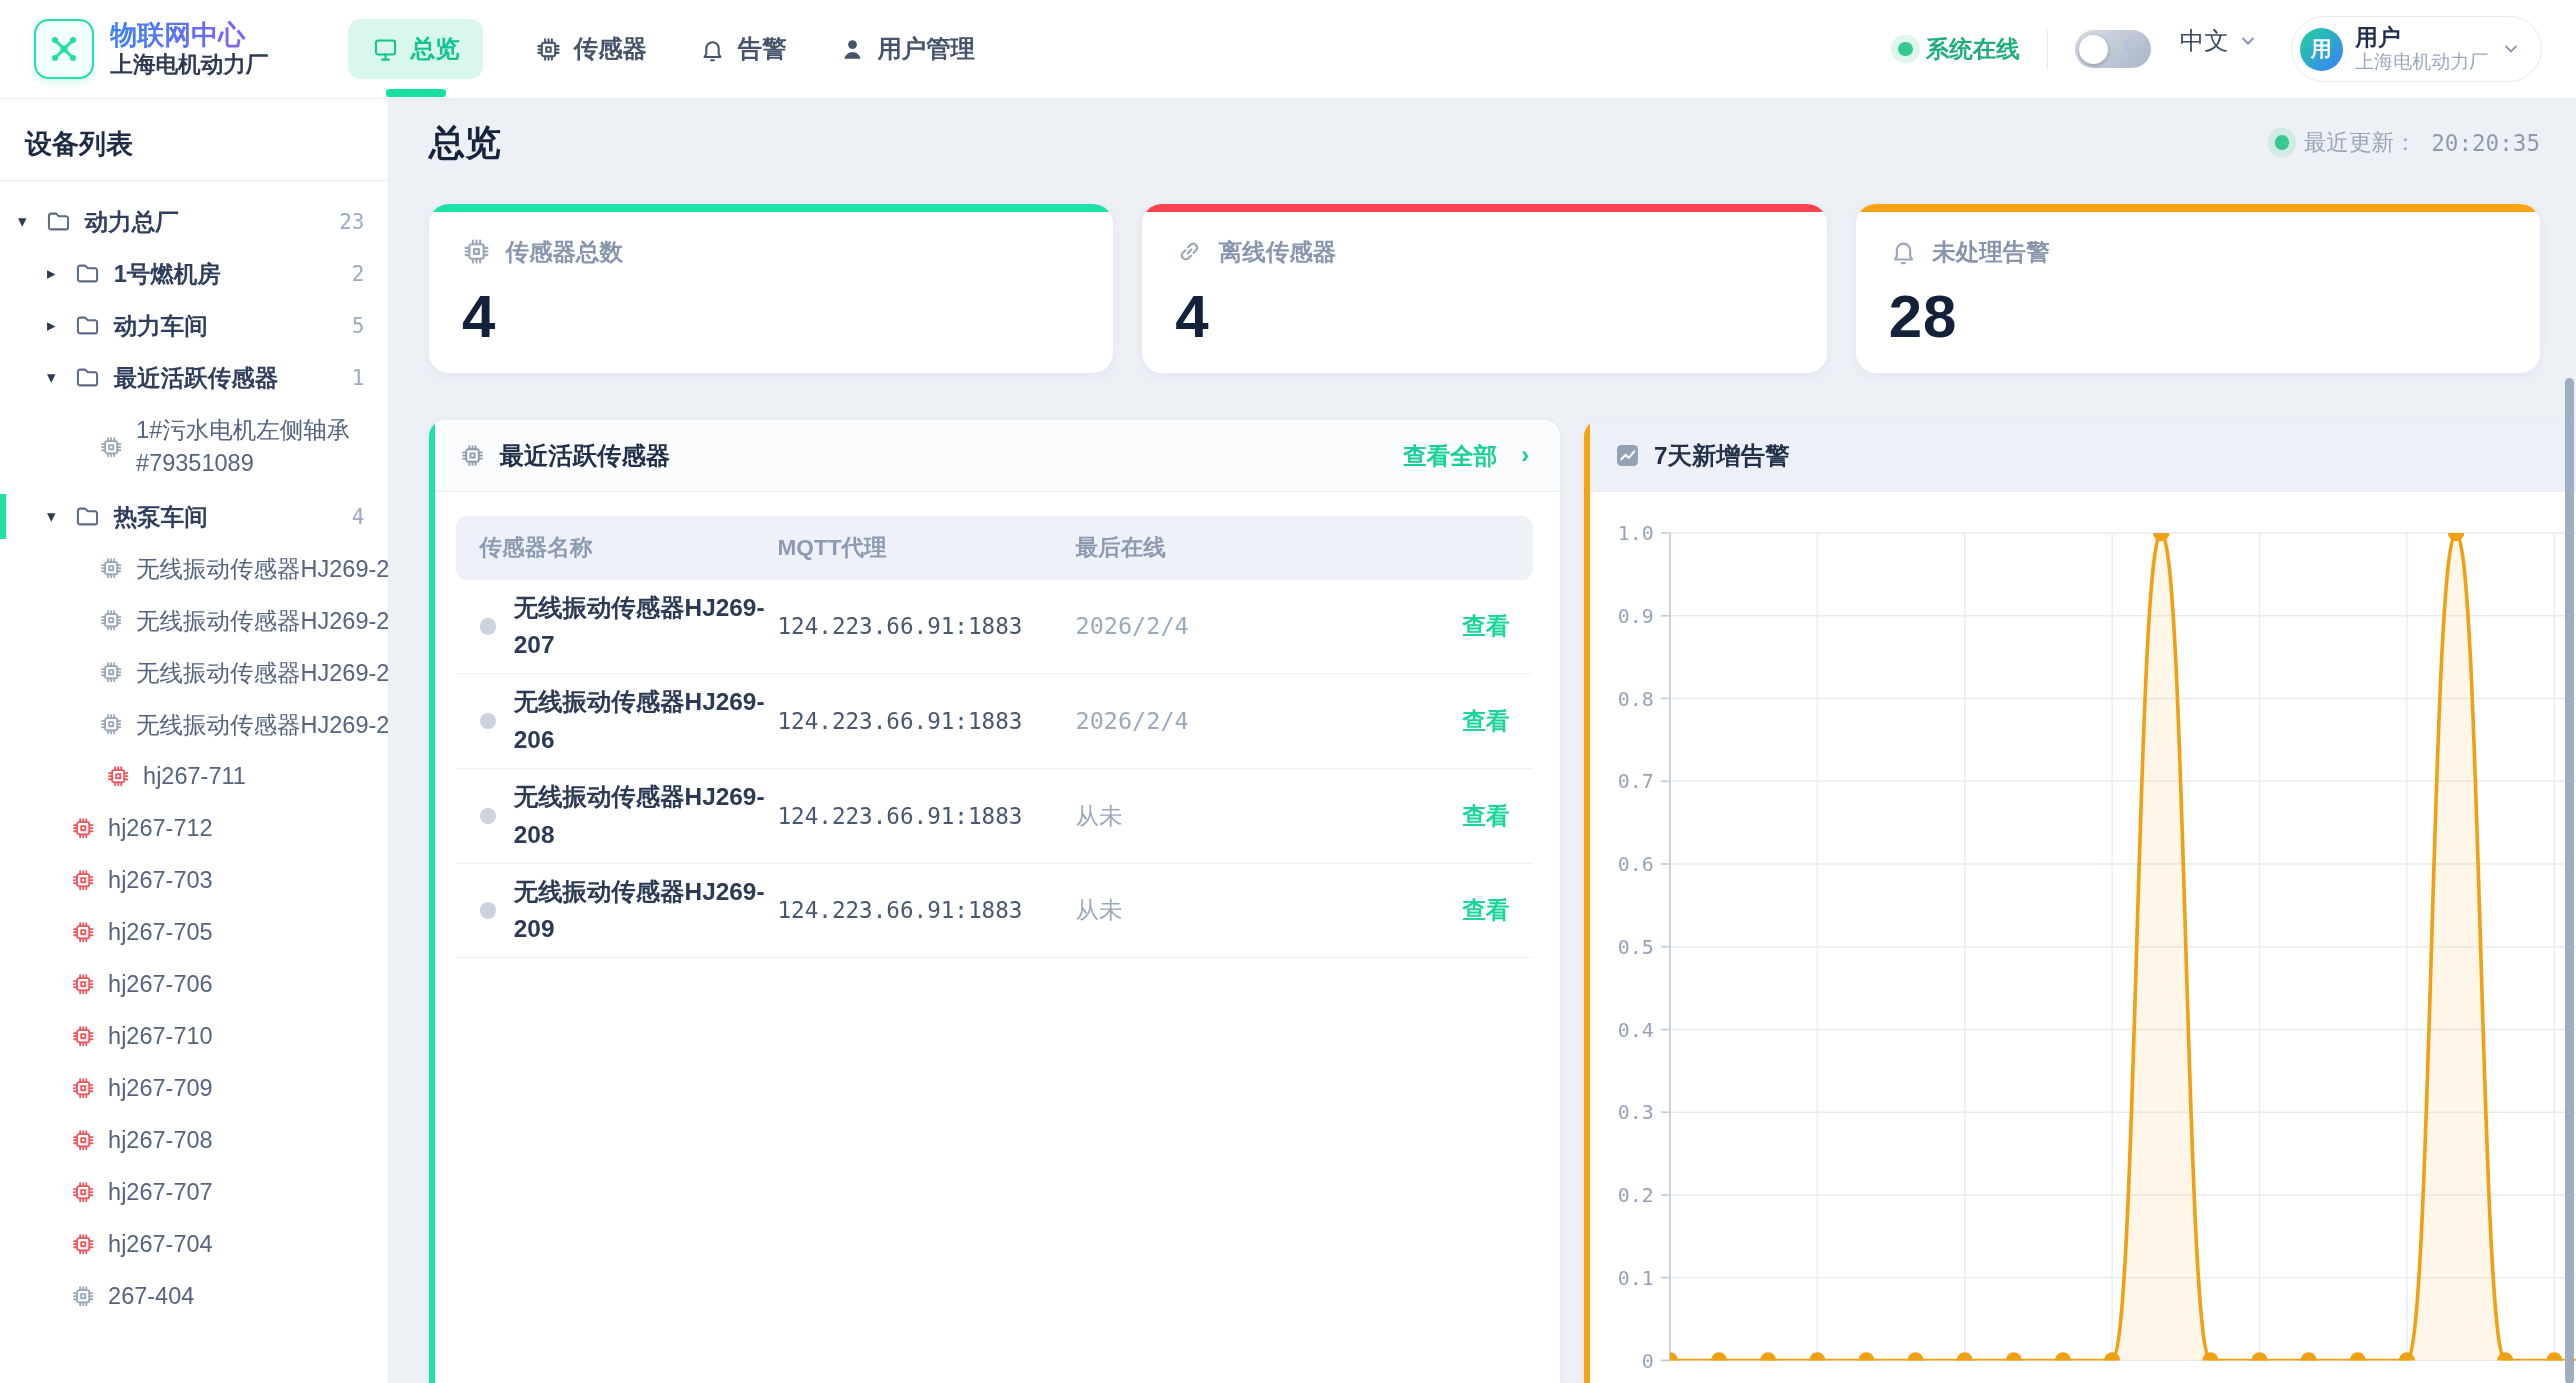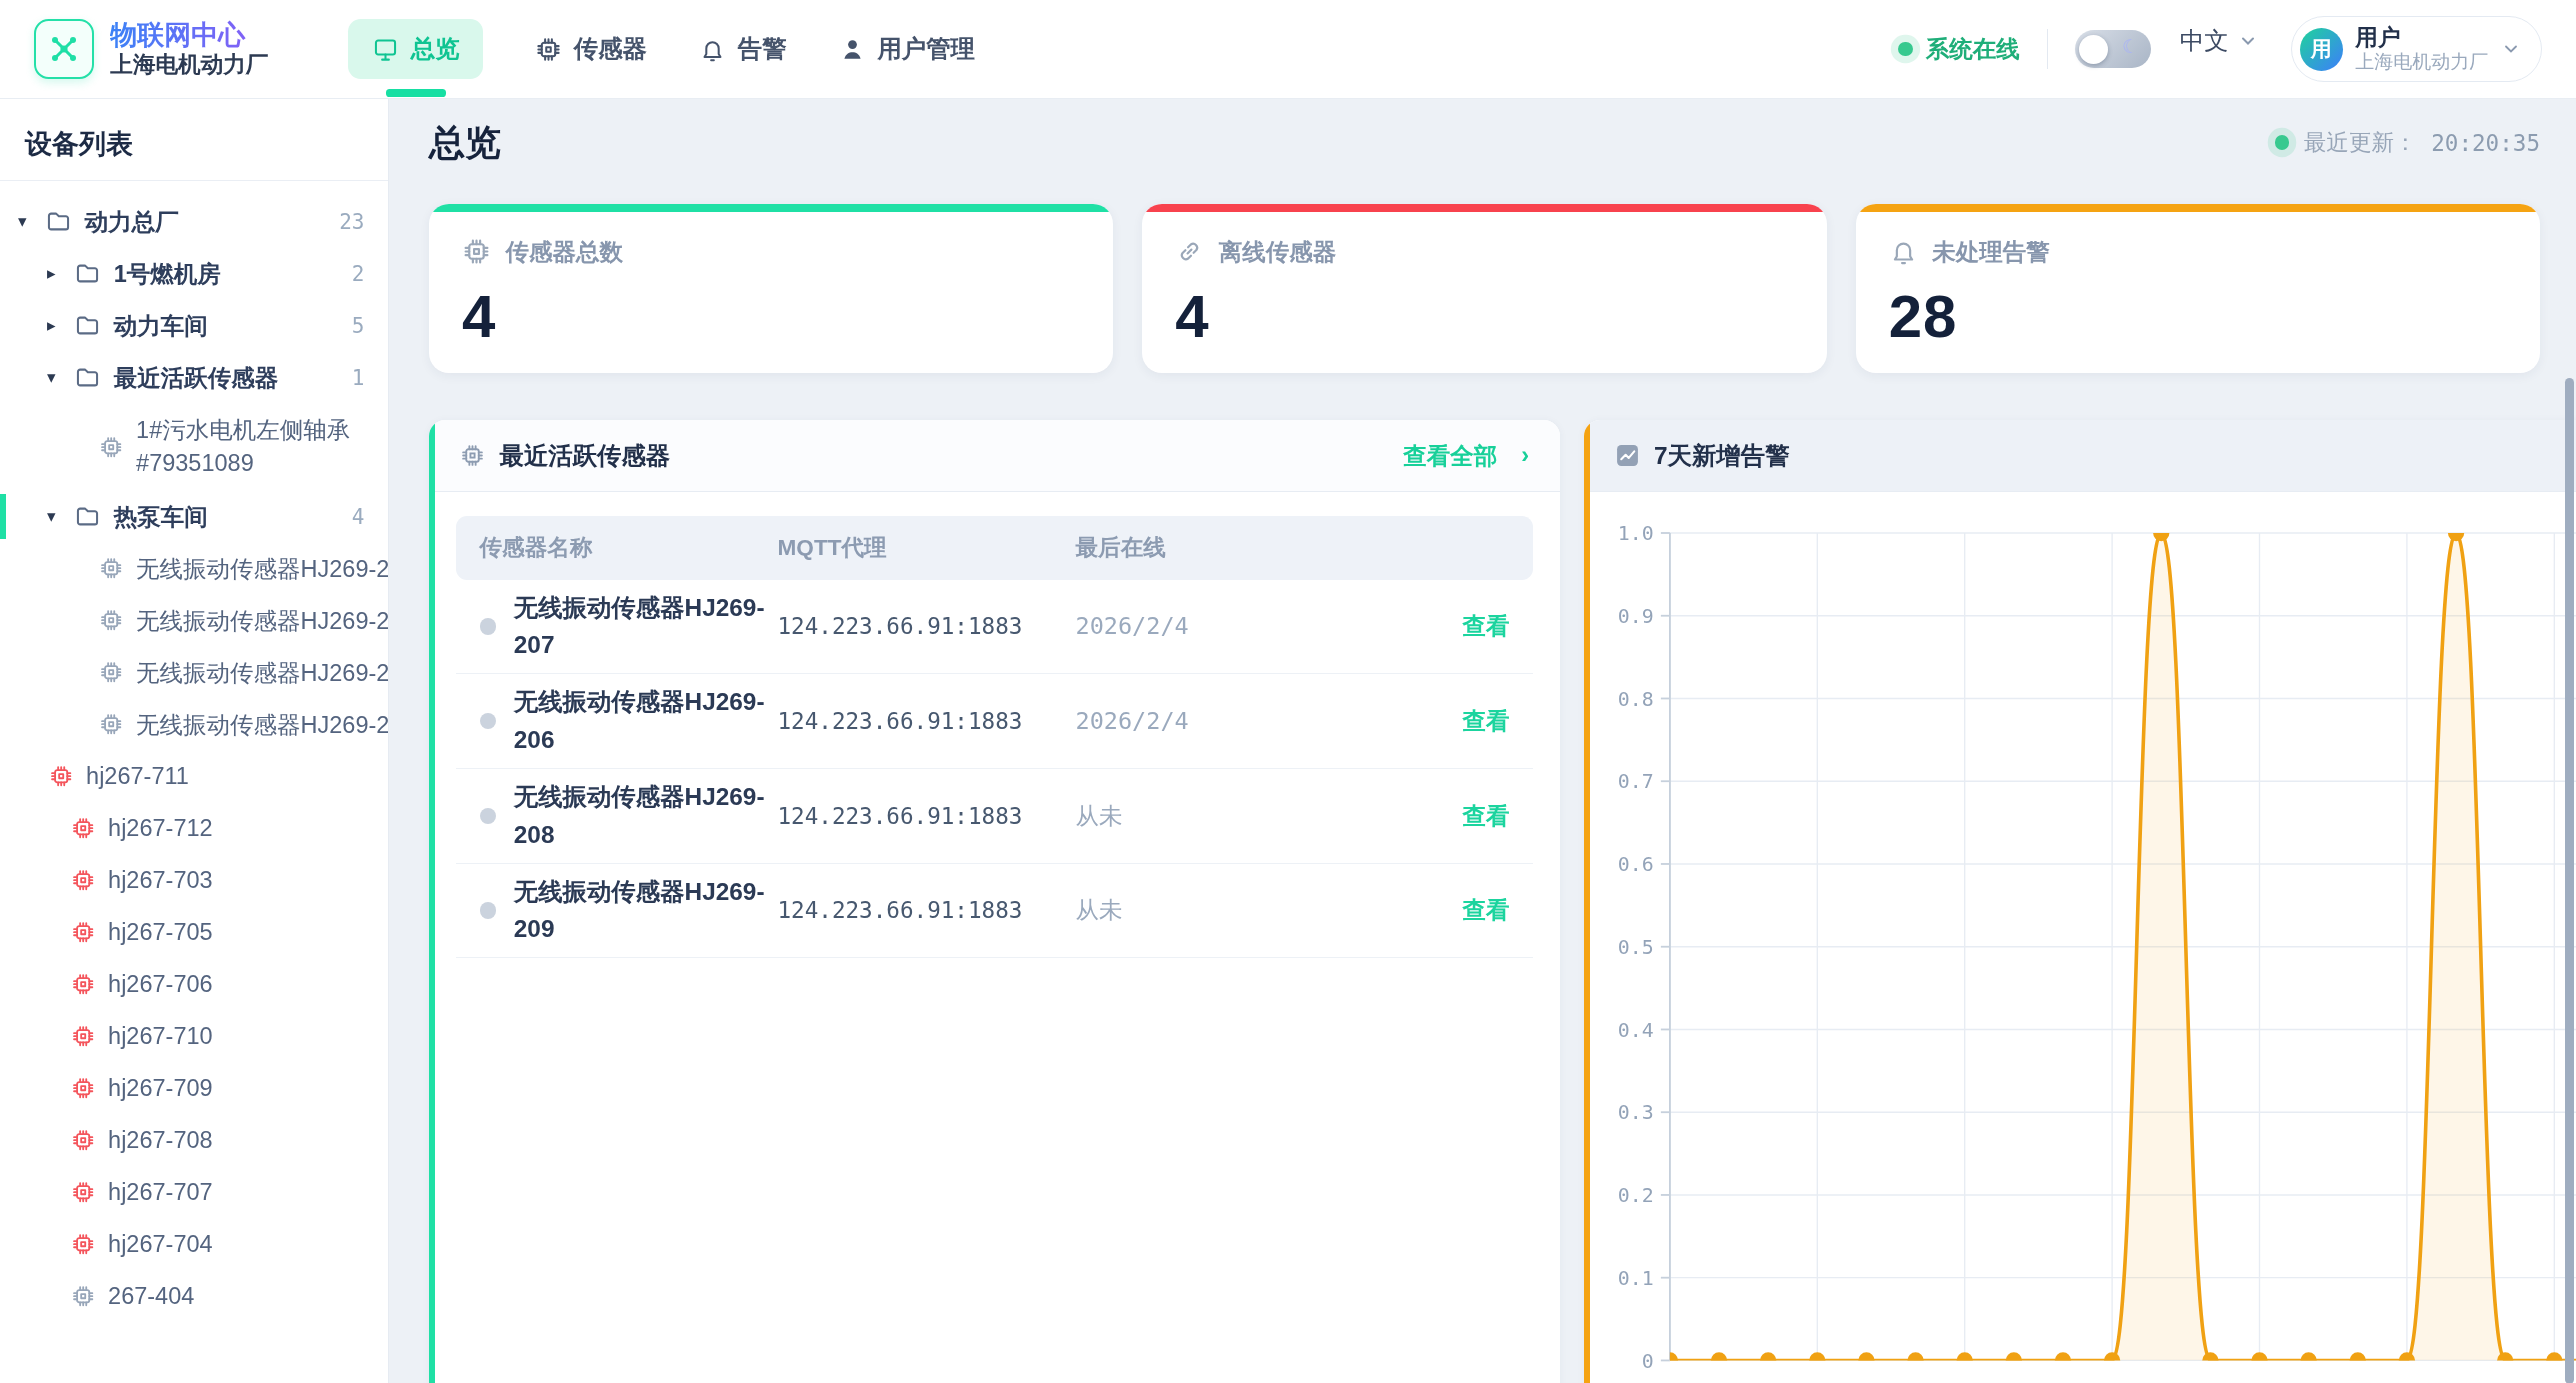--- a/index.html
+++ b/index.html
@@ -246,21 +246,21 @@
             <span class="tlabel">无线振动传感器HJ269-206</span>
           </div>
           <div class="titem sensor" style="padding-left: 99px;">
             <svg class="ic chipsm chip-gray" viewBox="0 0 24 24" fill="none" stroke="currentColor" stroke-width="1.8" stroke-linecap="round" stroke-linejoin="round">
               <rect x="6" y="6" width="12" height="12" rx="2"></rect>
               <rect x="10" y="10" width="4" height="4"></rect>
               <path d="M9 3v3M12 3v3M15 3v3M9 18v3M12 18v3M15 18v3M3 9h3M3 12h3M3 15h3M18 9h3M18 12h3M18 15h3"></path>
             </svg>
             <span class="tlabel">无线振动传感器HJ269-209</span>
           </div>
-          <div class="titem sensor" style="padding-left: 49px;">
+          <div class="titem sensor" style="padding-left: 106px;">
             <svg class="ic chipsm chip-red" viewBox="0 0 24 24" fill="none" stroke="currentColor" stroke-width="1.8" stroke-linecap="round" stroke-linejoin="round">
               <rect x="6" y="6" width="12" height="12" rx="2"></rect>
               <rect x="10" y="10" width="4" height="4"></rect>
               <path d="M9 3v3M12 3v3M15 3v3M9 18v3M12 18v3M15 18v3M3 9h3M3 12h3M3 15h3M18 9h3M18 12h3M18 15h3"></path>
             </svg>
             <span class="tlabel">hj267-711</span>
           </div>
           <div class="titem sensor" style="padding-left: 71px;">
             <svg class="ic chipsm chip-red" viewBox="0 0 24 24" fill="none" stroke="currentColor" stroke-width="1.8" stroke-linecap="round" stroke-linejoin="round">
               <rect x="6" y="6" width="12" height="12" rx="2"></rect>

